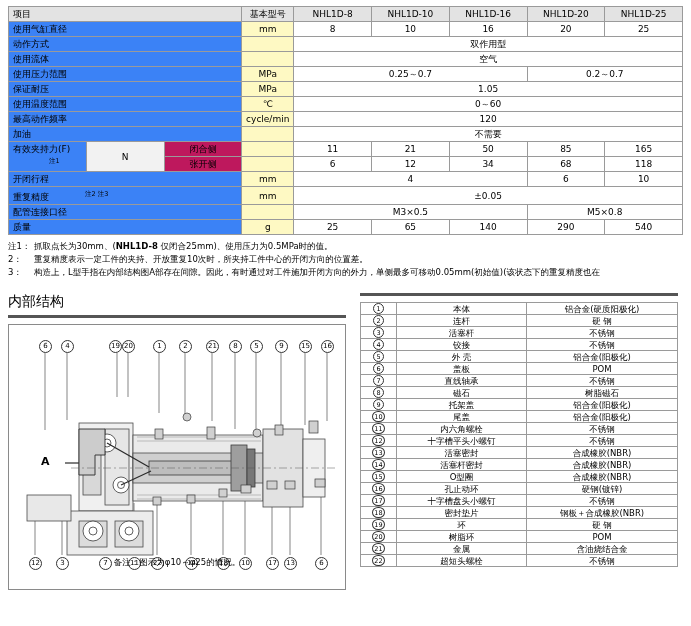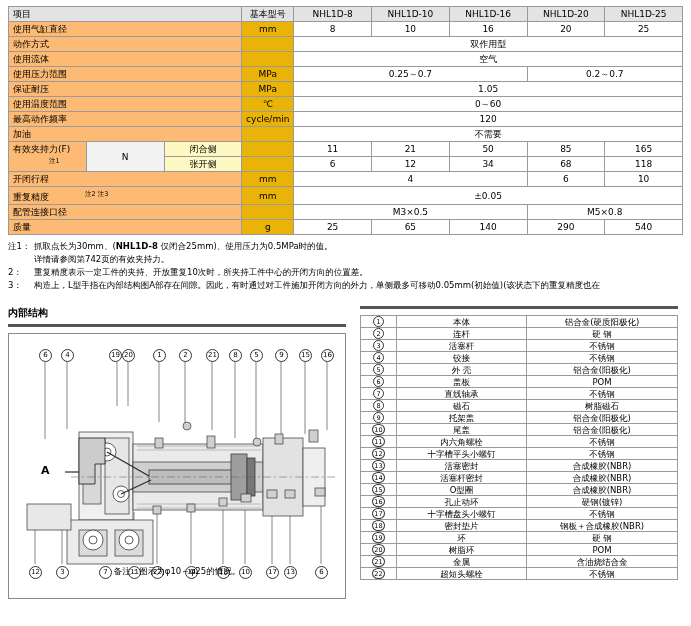--- a/index.html
+++ b/index.html
@@ -22,40 +22,40 @@
     padding: 1px 3px;
     font-size: 9px;
     font-weight: normal;
     text-align: center;
     height: 14px;
     line-height: 12px;
     background: #ffffff;
   }
   table.spec td.lbl {
     text-align: left;
-    background: #fdba74;
+    background: #3b82f6;
     padding-left: 4px;
   }
-  table.spec td.unit { background: #eab308; width: 52px; }
+  table.spec td.unit { background: #fef9c3; width: 52px; }
   table.spec td.hdr { background: #e3e3e3; font-weight: normal; }
   table.spec td.hdrlbl { background: #e3e3e3; text-align: left; padding-left: 4px; }
-  table.spec td.sub { background: #fef9c3; width: 46px; }
+  table.spec td.sub { background: #be185d; width: 46px; }
   table.spec td.nmark { background: #f2f2f2; width: 18px; }
   .sup { font-size: 6.5px; vertical-align: super; padding-left: 36px; }
 
   
   .notes { margin-top: 5px; width: 675px; font-size: 8.5px; line-height: 13px; }
   .note-row { display: flex; }
   .note-num { width: 26px; flex: none; }
   .note-txt { flex: 1; }
   .note-sub { padding-left: 26px; }
   b { font-weight: bold; }
 
   
-  .sec-title { font-size: 10px; font-weight: bold; margin: 0 0 4px 0; }
+  .sec-title { font-size: 14px; font-weight: normal; margin: 0 0 4px 0; }
   .sec-rule { height: 3px; background: #555555; margin-bottom: 6px; }
 
   
   .lower { display: flex; margin-top: 14px; gap: 14px; }
   .col-left { width: 340px; }
   .col-right { width: 320px; }
 
   
   .drawing {
     position: relative;
@@ -229,21 +229,20 @@
         <td>540</td>
       </tr>
     </tbody>
   </table>
 
   <div class="notes">
     <div class="note-row">
       <div class="note-num">注1：</div>
       <div class="note-txt">抓取点长为30mm、(<b>NHL1D-8</b> 仅闭合25mm)、使用压力为0.5MPa时的值。</div>
     </div>
-    <div class="note-sub">详情请参阅第742页的有效夹持力。</div>
     <div class="note-row">
       <div class="note-num">2：</div>
       <div class="note-txt">重复精度表示一定工件的夹持、开放重复10次时，所夹持工件中心的开闭方向的位置差。</div>
     </div>
     <div class="note-row">
       <div class="note-num">3：</div>
       <div class="note-txt">构造上，L型手指在内部结构图A部存在间隙。因此，有时通过对工件施加开闭方向的外力，单侧最多可移动0.05mm(初始值)(该状态下的重复精度也在</div>
     </div>
   </div>
 

